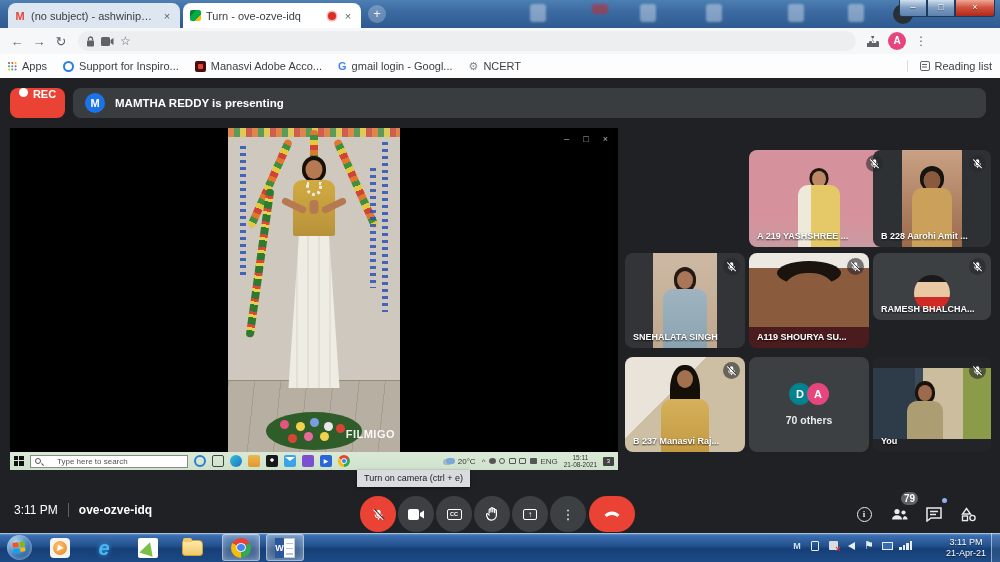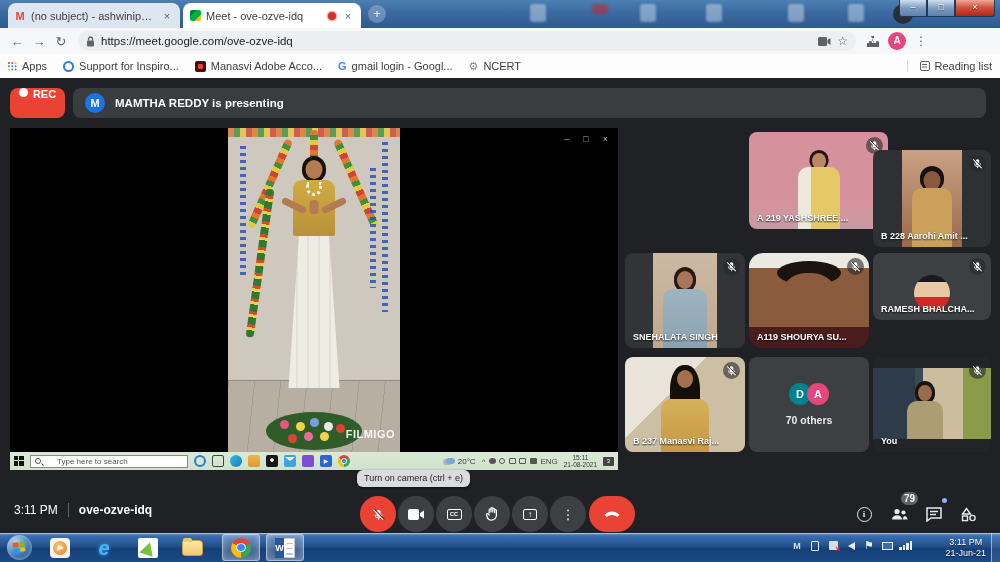--- a/index.html
+++ b/index.html
@@ -129,41 +129,41 @@
   .wx .cl { width:9px; height:6px; border-radius:4px; background:#7aa7d8; box-shadow:-3px 1px 0 #aab6c4; }
   .trayglyphs { display:flex; align-items:center; gap:3.5px; color:#444; }
   .tg { width:7px; height:6px; background:#555; border-radius:1px; }
   .tg.cloud { border-radius:50%; }
   .tg.circ { width:6px; height:6px; border-radius:50%; border:1.2px solid #555; background:transparent; }
   .tg.batt, .tg.mon { background:transparent; border:1.2px solid #555; }
   #stb .clock2 { font-size:6.5px; line-height:7px; text-align:center; color:#333; }
   #stb .notif { width:11px; height:9px; background:#444; border-radius:1px; color:#fff; font-size:6px; text-align:center; line-height:9px; }
 
   
-  #tooltip { position:absolute; left:357px; top:392px; height:17px; background:#d9dbde; color:#1b1d1f; font-size:9px; line-height:17px; padding:0 7px; border-radius:6px; box-shadow:0 1px 3px rgba(0,0,0,.5); }
+  #tooltip { position:absolute; left:357px; top:392px; height:17px; background:#d9dbde; color:#1b1d1f; font-size:9px; line-height:17px; padding:0 7px; border-radius:0; box-shadow:0 1px 3px rgba(0,0,0,.5); }
 
   
   .tile { position:absolute; border-radius:8px; background:#3c4043; overflow:hidden; }
   .tile .label { position:absolute; left:8px; bottom:6px; color:#fff; font-weight:bold; font-size:9px; text-shadow:0 1px 2px rgba(0,0,0,.85); white-space:nowrap; max-width:100px; overflow:hidden; text-overflow:ellipsis; z-index:5; }
   .micoff { position:absolute; top:5px; right:5px; width:17px; height:17px; border-radius:50%; background:rgba(38,40,43,.6); display:flex; align-items:center; justify-content:center; z-index:5; }
   .audioind { position:absolute; top:5px; right:5px; width:17px; height:17px; border-radius:50%; background:#1a73e8; display:flex; align-items:center; justify-content:center; gap:1.5px; z-index:5; }
   .audioind i { width:2px; height:7px; background:#fff; border-radius:1px; }
   .audioind i:nth-child(2){ height:10px; }
   .pp { position:absolute; left:50%; transform:translateX(-50%); }
   .hair { background:#1e150f; border-radius:50% 50% 40% 40%; position:absolute; left:50%; transform:translateX(-50%); }
   .face { background:#a9765a; border-radius:50%; position:absolute; left:50%; transform:translateX(-50%); }
   .bod { position:absolute; left:50%; transform:translateX(-50%); border-radius:10px 10px 0 0; }
 
   #t1 { left:625px; top:72px; width:120px; height:97px; border:3px solid #64a2f5; background:linear-gradient(180deg,#e0a691,#d2967f); }
-  #t2 { left:749px; top:54px; width:139px; height:97px; background:linear-gradient(180deg,#d6929c 0 70%,#c99aa2); }
+  #t2 { left:749px; top:72px; width:139px; height:97px; background:linear-gradient(180deg,#d6929c 0 70%,#c99aa2); }
   #t3 { left:873px; top:72px; width:118px; height:97px; background:#2e3134; }
   #t3 .strip { position:absolute; left:50%; transform:translateX(-50%); top:0; width:60px; height:100%; background:linear-gradient(180deg,#caa184,#9a6a4a); }
   #t4 { left:625px; top:175px; width:120px; height:95px; background:#323437; }
   #t4 .strip { position:absolute; left:50%; transform:translateX(-50%); top:0; width:64px; height:100%; background:linear-gradient(180deg,#cdb9a4,#bfa88f); }
-  #t5 { left:749px; top:175px; width:120px; height:95px; background:linear-gradient(180deg,#ece8e2 0 16%,#8a5b3d 16% 78%,#4a1c1e 78%);border-radius:14px; }
+  #t5 { left:749px; top:175px; width:120px; height:95px; background:linear-gradient(180deg,#ece8e2 0 16%,#8a5b3d 16% 78%,#4a1c1e 78%); }
   #t6 { left:873px; top:175px; width:118px; height:67px; }
   #t6 .avatar-photo { position:absolute; left:50%; transform:translateX(-50%); top:22px; width:36px; height:36px; border-radius:50%; background:linear-gradient(180deg,#1a1a1a 0 20%,#e9c9a4 20% 60%,#cf2b24 60%); }
   #t7 { left:625px; top:279px; width:120px; height:95px; background:linear-gradient(135deg,#e9e3d9 0 38%,#cdbfa4 38%); }
   #t8 { left:749px; top:279px; width:120px; height:95px; display:flex; flex-direction:column; align-items:center; justify-content:center; gap:9px; }
   #t8 .avs { display:flex; }
   #t8 .av { width:22px; height:22px; border-radius:50%; color:#fff; font-weight:bold; font-size:11px; text-align:center; line-height:22px; }
   #t8 .av.d { background:#00838f; }
   #t8 .av.a { background:#e5477d; margin-left:-4px; }
   #t8 .others { color:#e8eaed; font-weight:bold; font-size:10.5px; }
   #t9 { left:873px; top:279px; width:118px; height:95px; background:#222427; }
@@ -239,21 +239,21 @@
       <span class="favicon">
           <span class="gmail-m">M</span>
         </span>
       <span class="title">(no subject) - ashwinipowale@m</span>
       <span class="tab-close">×</span>
     </div>
     <div id="tab2" class="tab">
       <span class="favicon">
           <span class="meet-ic"></span>
         </span>
-      <span class="title">Meet - ove-ozve-idq</span>
+      <span class="title">Turn - ove-ozve-idq</span>
       <span class="rec-dot"></span>
       <span class="tab-close">×</span>
     </div>
     <div id="new-tab">+</div>
     <div id="peek-btn">▼</div>
     <div id="win-controls">
       <div class="wbtn">–</div>
       <div class="wbtn">□</div>
       <div class="wbtn close">×</div>
     </div>
@@ -261,21 +261,20 @@
 
   <div id="toolbar">
     <span class="navbtn" style="margin-left:6px">←</span>
     <span class="navbtn">→</span>
     <span class="navbtn">↻</span>
     <div id="omnibox">
       <svg class="mini-svg" width="9" height="11" viewBox="0 0 9 11">
           <rect x="1" y="4.5" width="7" height="6" rx="1" fill="#5f6368"></rect>
           <path d="M2.5 4.5V3a2 2 0 0 1 4 0v1.5" stroke="#5f6368" stroke-width="1.3" fill="none"></path>
         </svg>
-      <span class="url">https://meet.google.com/ove-ozve-idq</span>
       <svg class="mini-svg" width="13" height="9" viewBox="0 0 13 9">
           <rect x="0" y="0" width="9" height="9" rx="1.5" fill="#5f6368"></rect>
           <path d="M9.5 3l3-2v7l-3-2z" fill="#5f6368"></path>
         </svg>
       <span style="color:#5f6368;font-size:12px">☆</span>
     </div>
     <div class="right-ic">
       <svg class="mini-svg" width="13" height="13" viewBox="0 0 13 13">
           <path d="M5 1h3v2.2a1.4 1.4 0 1 0 0 2.6V8h2.2a1.4 1.4 0 1 1 2.6 0H13v4H1V8h2.2a1.4 1.4 0 1 1 2.6 0H8" fill="#5f6368"></path>
         </svg>
@@ -633,18 +632,18 @@
         </span>
       <span class="sig">
           <i></i>
           <i></i>
           <i></i>
           <i></i>
         </span>
     </div>
     <div id="clock7">
       <div>3:11 PM</div>
-      <div>21-Jun-21</div>
+      <div>21-Apr-21</div>
     </div>
     <div id="showdesk"></div>
   </div>
 
 </div>
 
 </body></html>

